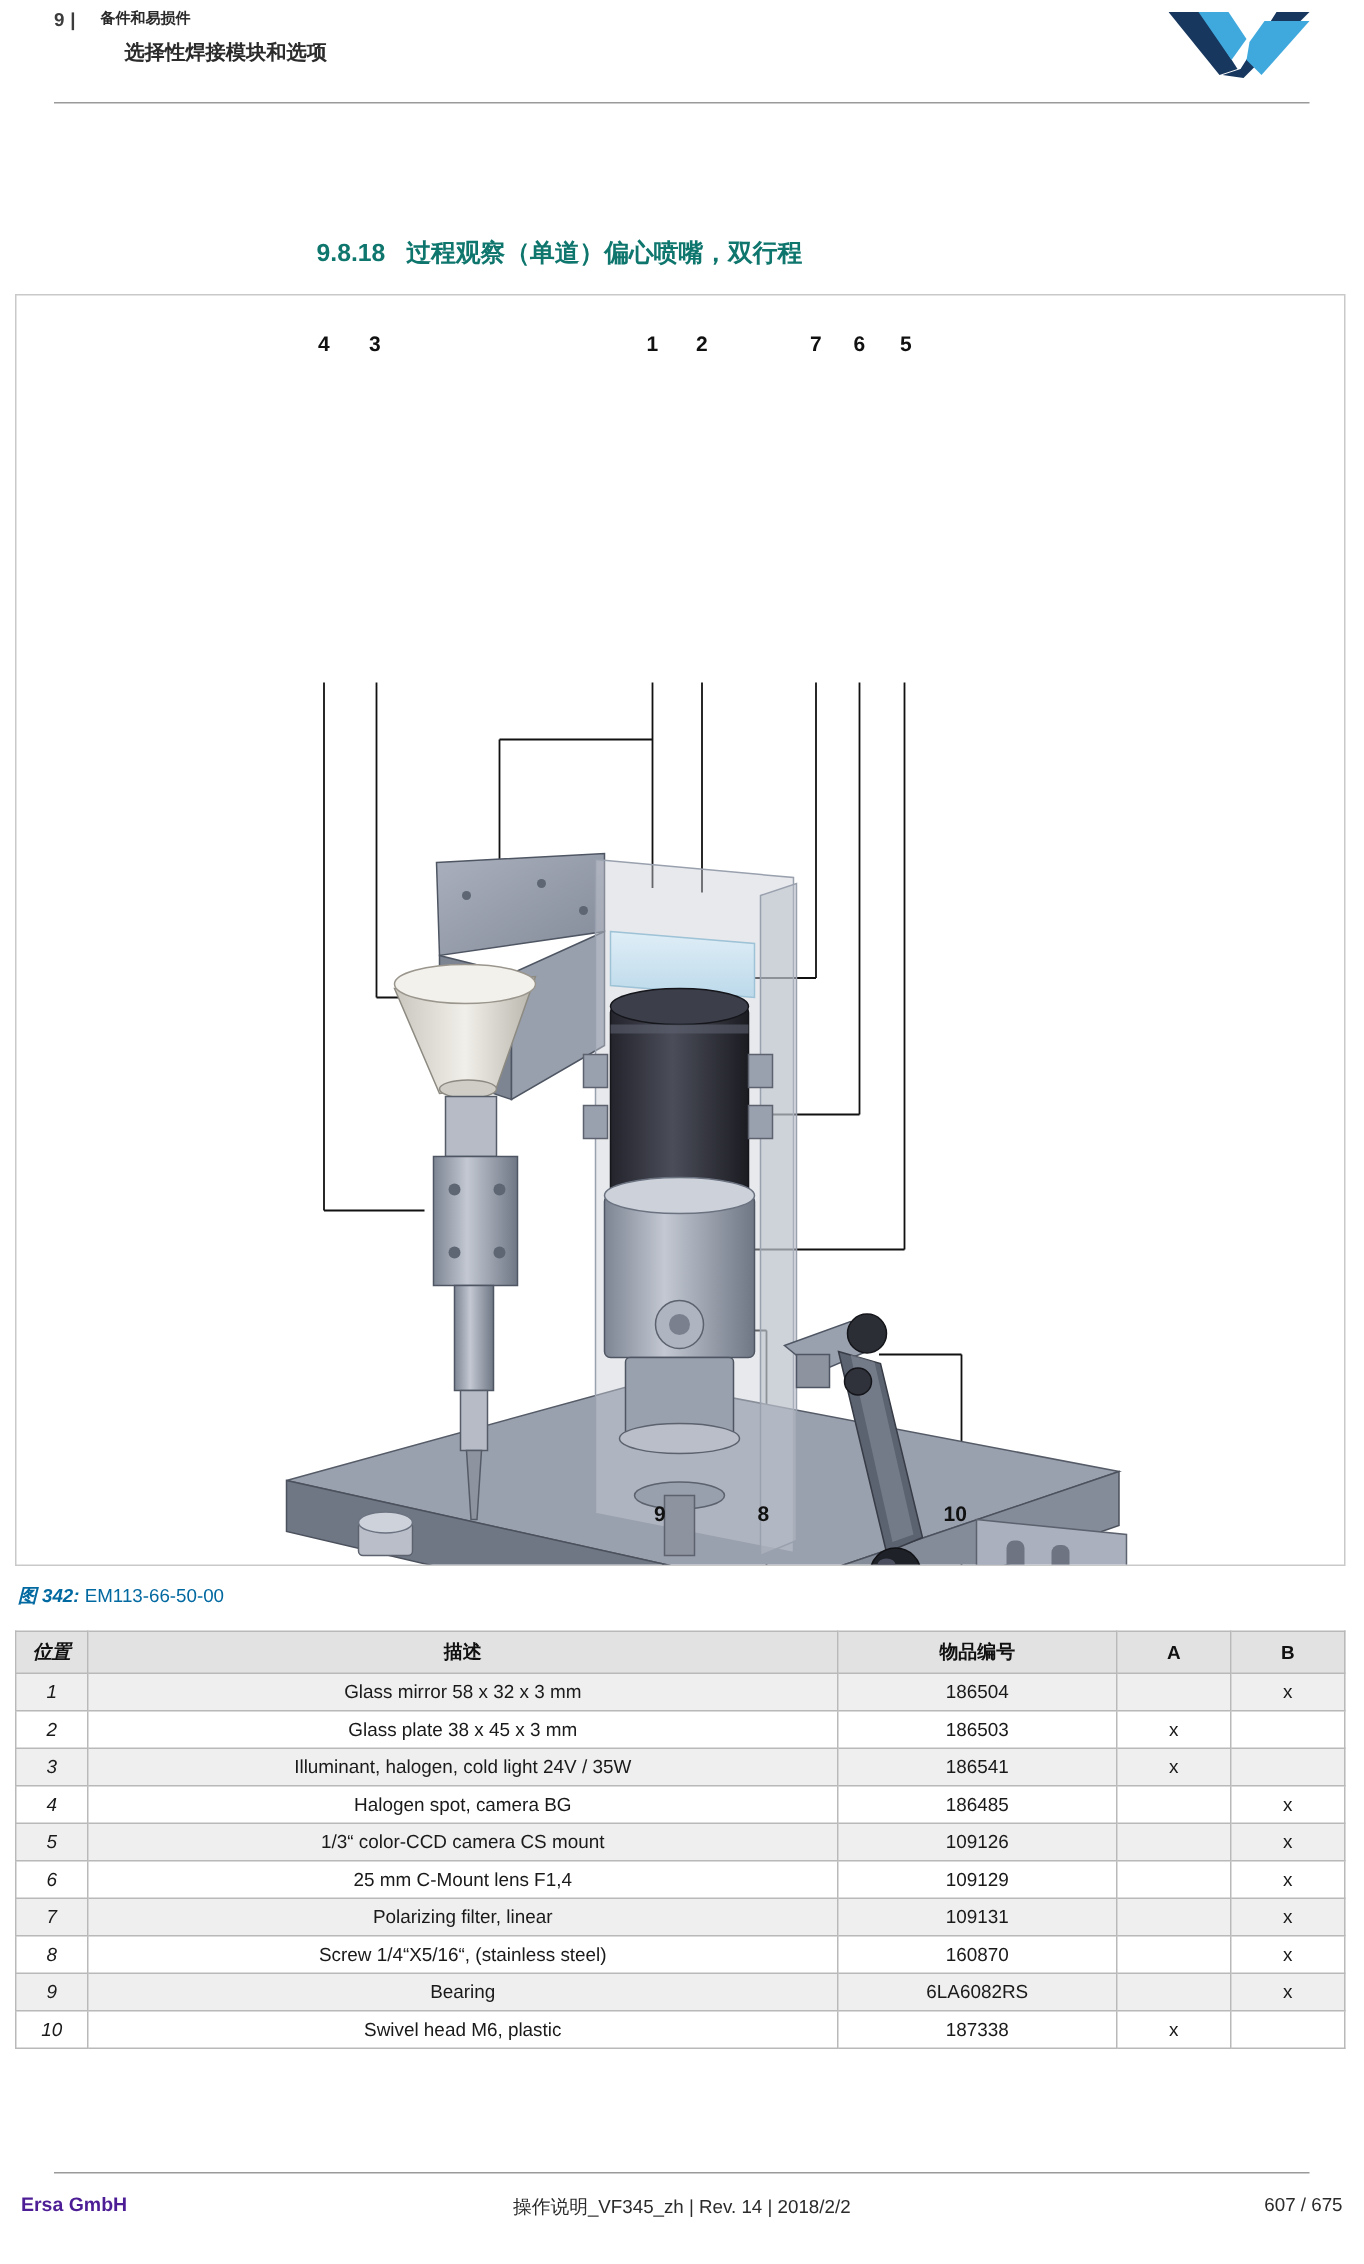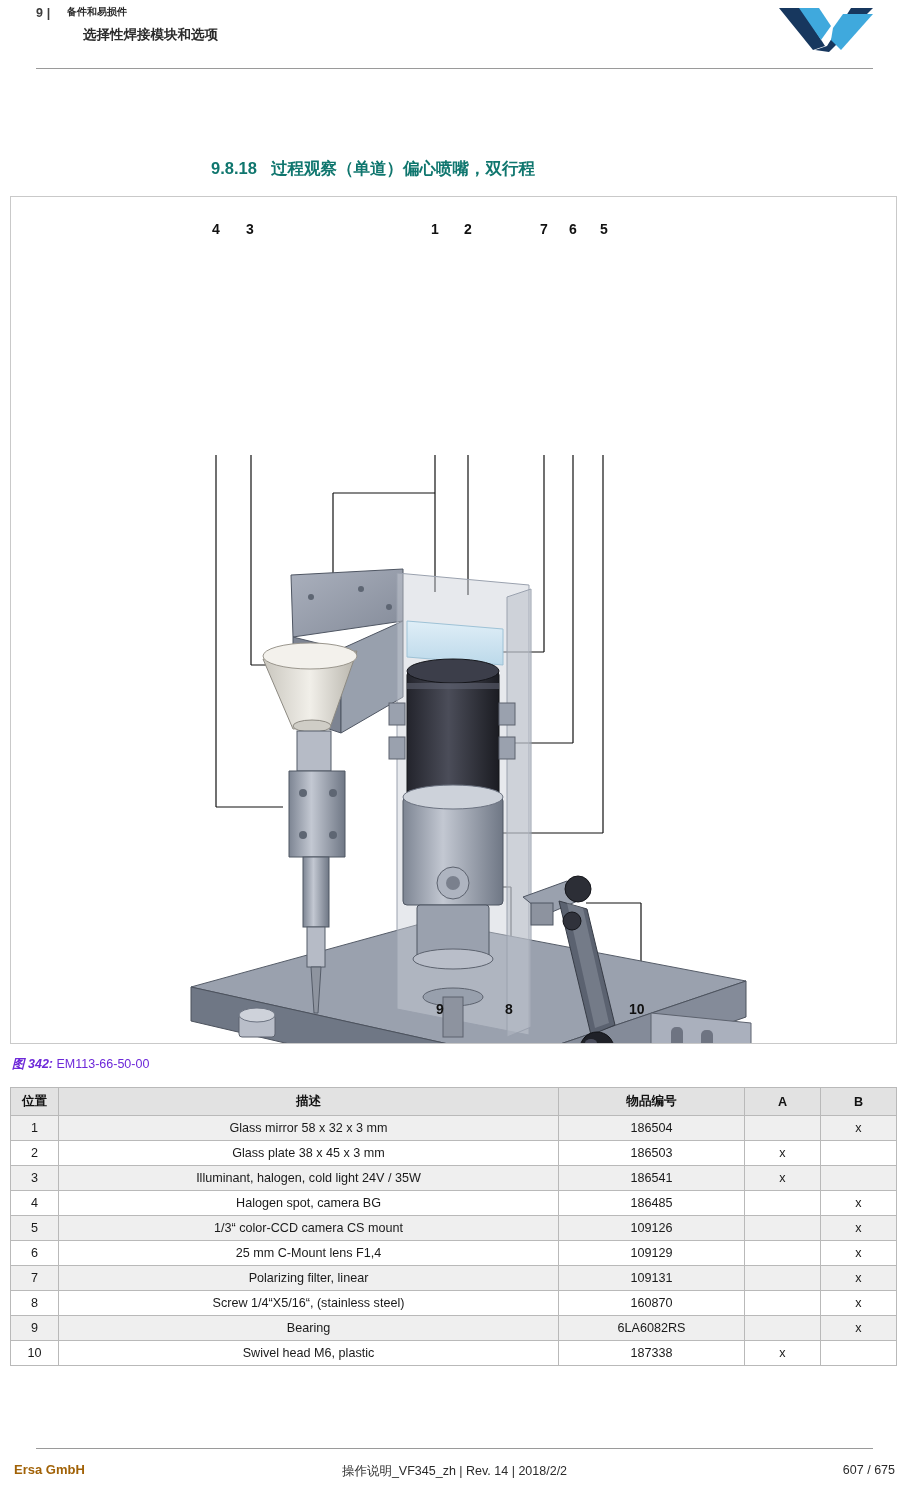--- a/index.html
+++ b/index.html
@@ -77,21 +77,21 @@
     width: 887px;
     height: 848px;
     border: 1px solid #c9c9c9;
     background: #fff;
     box-sizing: border-box;
   }
   .fig-caption {
     position: absolute;
     left: 12px; top: 1056px;
     font-size: 12.5px;
-    color: #6d28d9;
+    color: #0369a1;
   }
   .fig-caption .it { font-style: italic; font-weight: bold; }
 
   
   .callout {
     position: absolute;
     font-size: 14px;
     font-weight: bold;
     color: #111;
   }
@@ -111,40 +111,40 @@
     height: 19px;
     box-sizing: border-box;
   }
   .tbl thead th {
     background: #e2e2e2;
     font-weight: bold;
     color: #111;
   }
   .tbl tbody tr.odd td { background: #efefef; }
   .tbl tbody tr.even td { background: #ffffff; }
-  .col-pos  { width: 48px;  text-align: left; }
+  .col-pos  { width: 48px;  text-align: left; font-style: italic; }
   .col-desc { width: 500px; }
   .col-item { width: 186px; }
   .col-a    { width: 76px;  text-align: center !important; }
   .col-b    { width: 76px;  text-align: center !important; }
 
   
   .footer-rule {
     position: absolute;
     left: 36px; top: 1448px;
     width: 837px;
     height: 1px;
     background: #9a9a9a;
   }
   .footer-left {
     position: absolute;
     left: 14px; top: 1462px;
     font-size: 13px;
     font-weight: bold;
-    color: #a16207;
+    color: #4c1d95;
   }
   .footer-center {
     position: absolute;
     left: 0; top: 1463px;
     width: 909px;
     text-align: center;
     font-size: 12.5px;
     color: #2b2b2b;
   }
   .footer-right {

